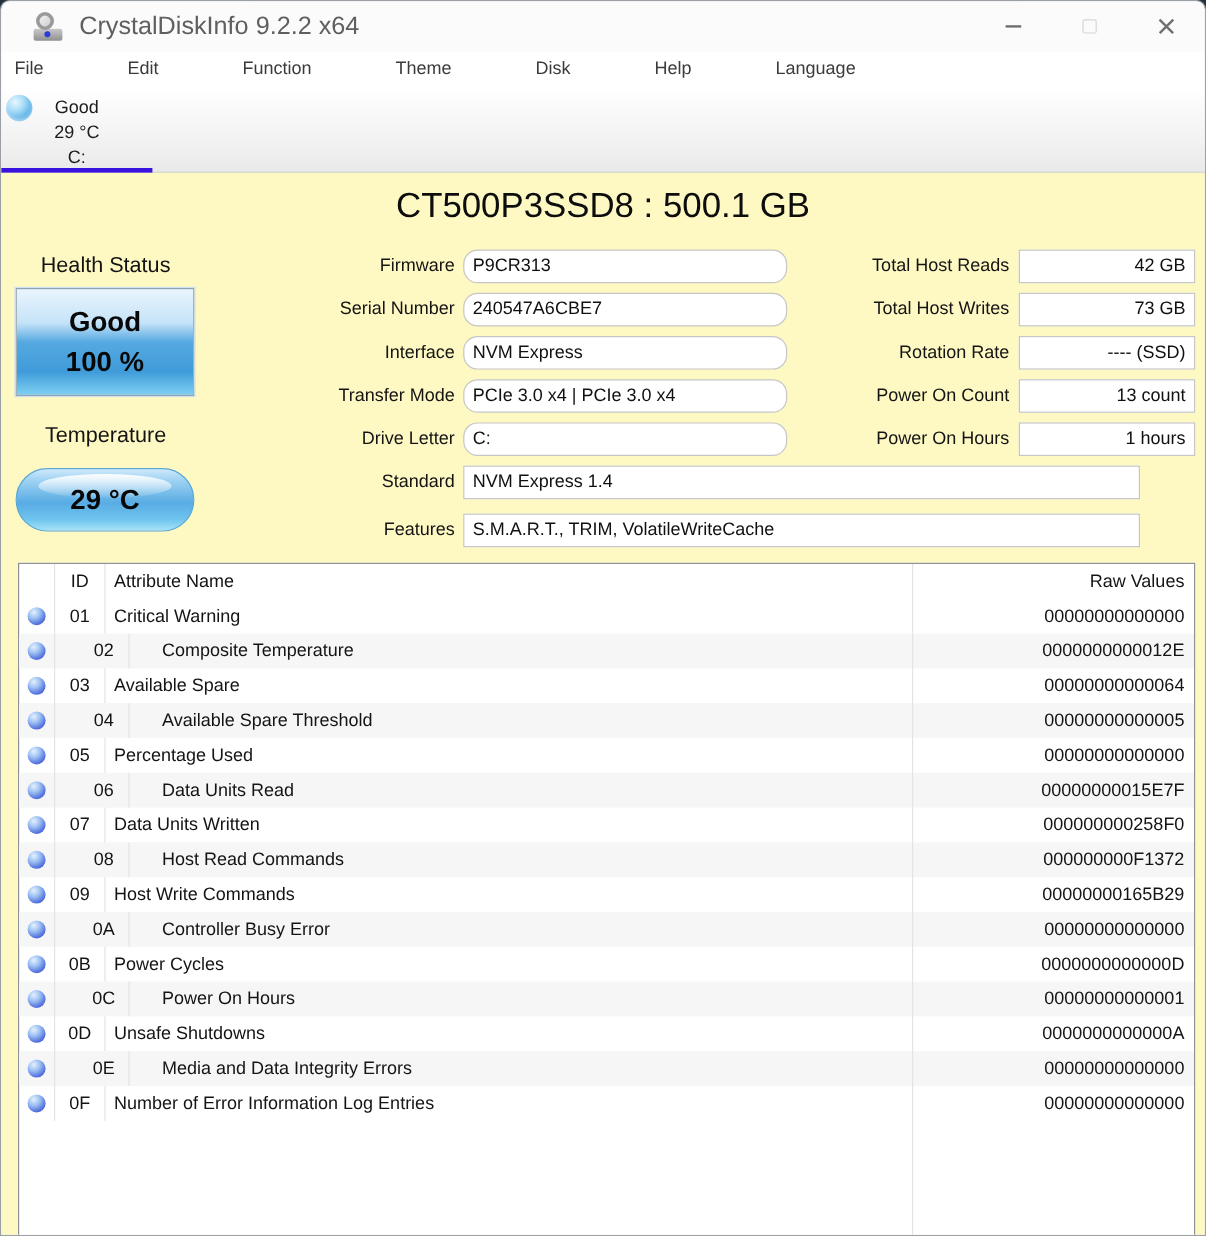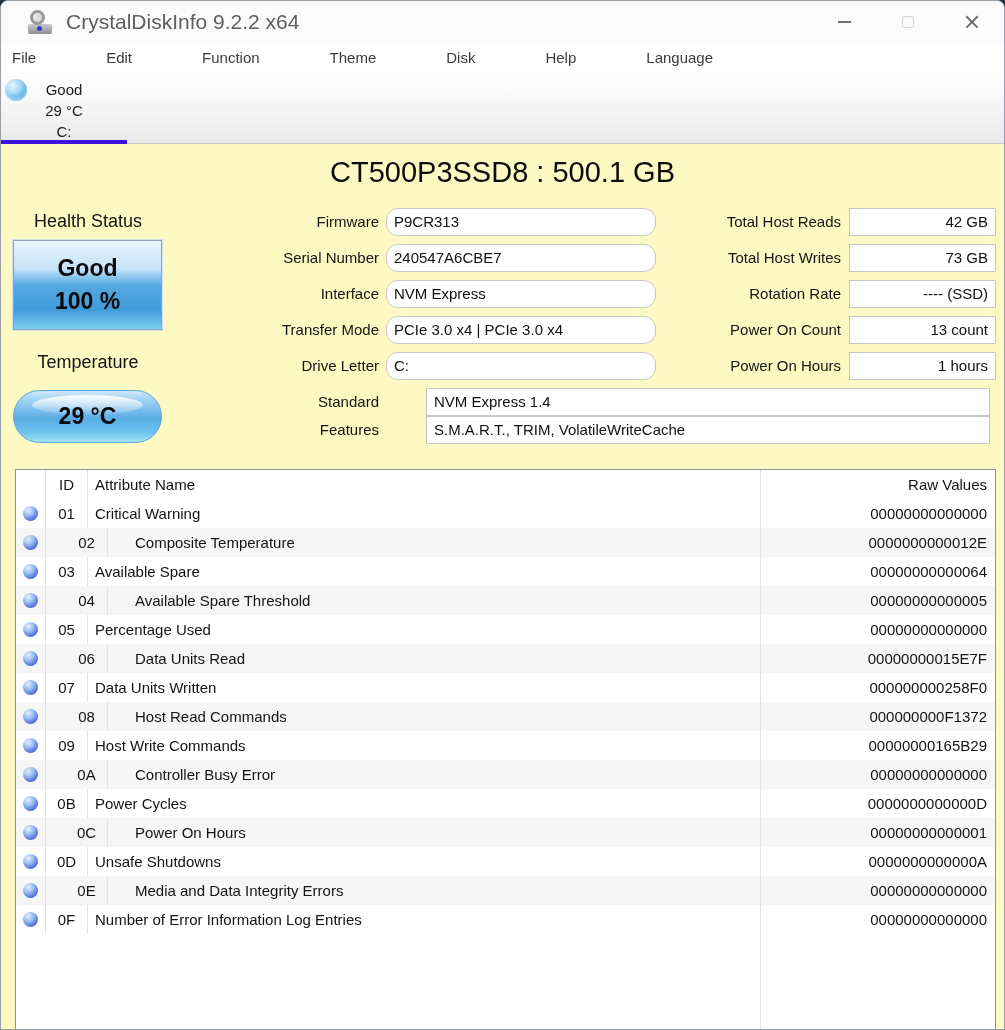--- a/index.html
+++ b/index.html
@@ -66,23 +66,23 @@
     border-radius:50%; background:linear-gradient(180deg,rgba(255,255,255,.95),rgba(255,255,255,.05));
   }
   .temp-pill .tp-value { position:relative; font-size:23px; font-weight:bold; color:#080808; }
   
   .field-label { position:absolute; font-size:15px; color:#141414; text-align:right; line-height:28px; }
   .field-box {
     position:absolute; height:28px; border:1px solid #c6c6c6; background:#fff;
     font-size:15px; color:#101010; line-height:26px; padding:0 7px; overflow:hidden; white-space:nowrap;
   }
   .lbl-l { left:180px; width:198px; } .box-l { left:385px; width:270px;border-radius:12px; }
-  .box-wide { left:385px; width:564px;margin-left:40px; }
+  .box-wide { left:385px; width:564px; }
   .lbl-r { left:655px; width:185px; } .box-r { left:848px; width:147px; text-align:right; }
-  .r0{top:64px;} .r1{top:100px;} .r2{top:136px;} .r3{top:172px;} .r4{top:208px;} .r5{top:244px;} .r6{top:272px;}
+  .r0{top:64px;} .r1{top:100px;} .r2{top:136px;} .r3{top:172px;} .r4{top:208px;} .r5{top:244px;} .r6{top:284px;}
   
   .smart-box {
     position:absolute; left:14px; top:325px; width:981px; height:691px;
     border:1.5px solid #8d939b; background:#fff; display:flex; flex-direction:column;
   }
   .srow { display:flex; height:29px; flex:0 0 29px; font-size:15px; color:#141414; align-items:center; }
   .srow.alt { background:#f6f6f6;gap:20px; }
   .c-orb { flex:0 0 30px; height:100%; display:flex; align-items:center; justify-content:center; border-right:1px solid #e3e3e3; }
   .c-id  { flex:0 0 42px; height:100%; text-align:center; line-height:29px; border-right:1px solid #e3e3e3; }
   .c-attr{ flex:1 1 auto; height:100%; line-height:29px; padding-left:7px; }

